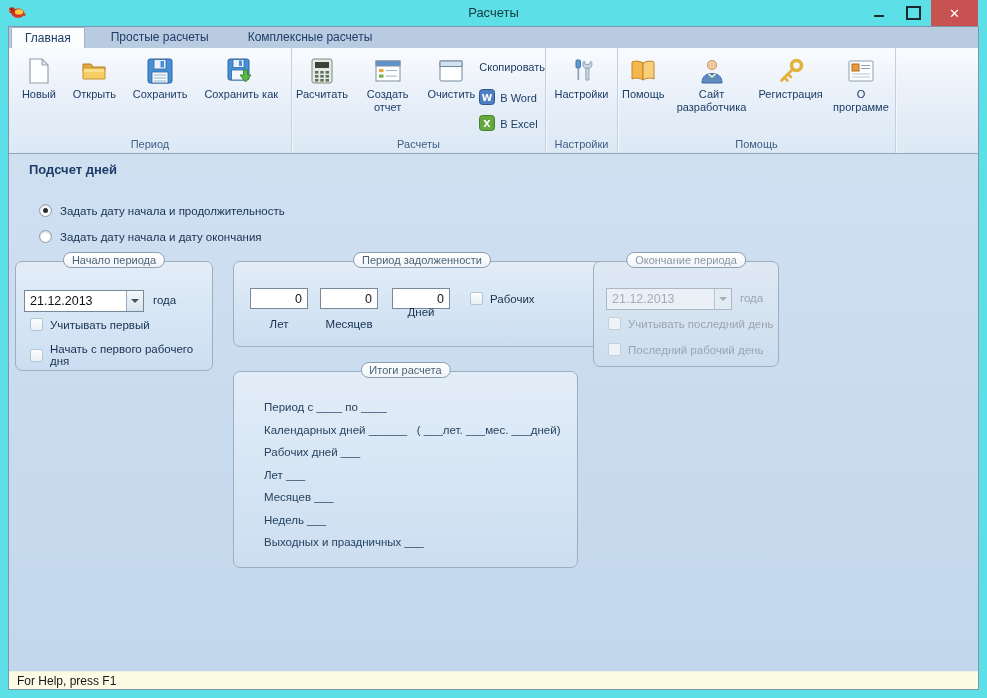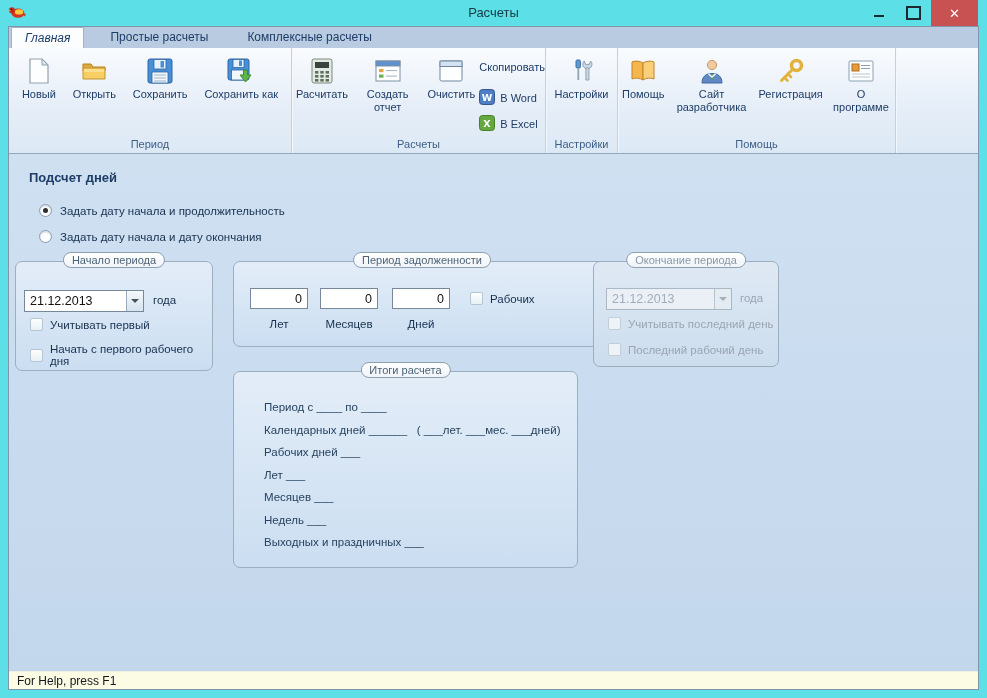--- a/index.html
+++ b/index.html
@@ -20,21 +20,21 @@
   .wc.close { width:47px; background:#c85251; color:#fff; font-size:13px; }
 
   
   .inner { position:absolute; left:8px; top:26px; right:8px; bottom:8px;
            border:1px solid #7e95aa; display:flex; flex-direction:column; background:#c7daee; }
 
   
   .tabstrip { height:21px; background:#b9cbe0; display:flex; padding-left:2px; flex:0 0 auto; }
   .tab { padding:0 13px; font-size:12px; color:#1e3d68; line-height:21px; margin-right:13px;
          white-space:nowrap; cursor:default; }
-  .tab.active { background:#fbfdfe; border:1px solid #9fb4c8; border-bottom:none; border-radius:2px 2px 0 0;font-style:italic; }
+  .tab.active { background:#fbfdfe; border:1px solid #9fb4c8; border-bottom:none; border-radius:2px 2px 0 0; }
 
   
   .ribbon { height:106px; flex:0 0 auto; background:linear-gradient(#f9fbfe,#e6eef8 55%,#dce9f5);
             border-bottom:1px solid #91a7bc; display:flex; }
   .rgroup { position:relative; height:100%; border-right:1px solid #c3d0de; box-shadow:1px 0 0 #f4f8fc; }
   .g-files   { width:283px; }
   .g-calc    { width:254px; }
   .g-settings{ width:72px;  }
   .g-help    { width:278px; }
   .rbuttons { display:flex; justify-content:space-evenly; align-items:flex-start; padding-top:5px; height:84px; }
@@ -44,21 +44,21 @@
   .ricon { height:30px; display:flex; align-items:center; justify-content:center; margin-bottom:2px; }
   .rcaption { position:absolute; left:0; right:0; bottom:3px; text-align:center;
               font-size:11px; color:#3f5f86; }
   
   .copy-col { display:flex; flex-direction:column; padding-top:8px; font-size:11px; color:#1d3c66; }
   .copy-label { margin-bottom:16px; cursor:default; }
   .copy-item { display:flex; align-items:center; gap:5px; margin-bottom:8px; cursor:default; }
 
   
   .client { position:relative; flex:1 1 auto; background:linear-gradient(#cfe0f1,#c3d7ec); }
-  .heading { position:absolute; left:20px; top:16px; font-size:13px; font-weight:bold; color:#1e3d68; }
+  .heading { position:absolute; left:20px; top:8px; font-size:13px; font-weight:bold; color:#1e3d68; }
 
   .radio-row { position:absolute; left:30px; display:flex; align-items:center; gap:8px;
                font-size:11.5px; color:#16304e; cursor:default; }
   .radio { width:13px; height:13px; border-radius:50%; background:#fff; border:1px solid #8c9dad;
            position:relative; flex:0 0 auto; box-shadow:inset 0 1px 2px rgba(120,140,160,.4); }
   .radio.checked::after { content:""; position:absolute; left:3px; top:3px; width:5px; height:5px;
            border-radius:50%; background:#2d2d2d; }
 
   .gbox { position:absolute; border:1px solid #9cafc0; border-radius:7px;
           background:linear-gradient(#e3edf8,#cbdef1); }
@@ -352,21 +352,21 @@
         </div>
       </div>
 
       <div class="gbox" style="left:224px; top:107px; width:378px; height:86px;">
         <div class="gbox-label">Период задолженности</div>
         <input class="numfield" style="left: 16px; top: 26px;" value="0">
         <input class="numfield" style="left: 86px; top: 26px;" value="0">
         <input class="numfield" style="left: 158px; top: 26px;" value="0">
         <span class="nflabel" style="left:16px; top:56px;">Лет</span>
         <span class="nflabel" style="left:86px; top:56px;">Месяцев</span>
-        <span class="nflabel" style="left:158px; top:56px;">Дней</span>
+        <span class="nflabel" style="left:158px; top:44px;">Дней</span>
         <div class="cb-row" style="left:236px; top:30px;">
           <span class="checkbox"></span>
           <span>Рабочих</span>
         </div>
       </div>
 
       <div class="gbox disabled" style="left:584px; top:107px; width:186px; height:106px;">
         <div class="gbox-label">Окончание периода</div>
         <div class="combo disabled" style="left:12px; top:26px; width:126px;">
           <span class="combo-text">21.12.2013</span>

